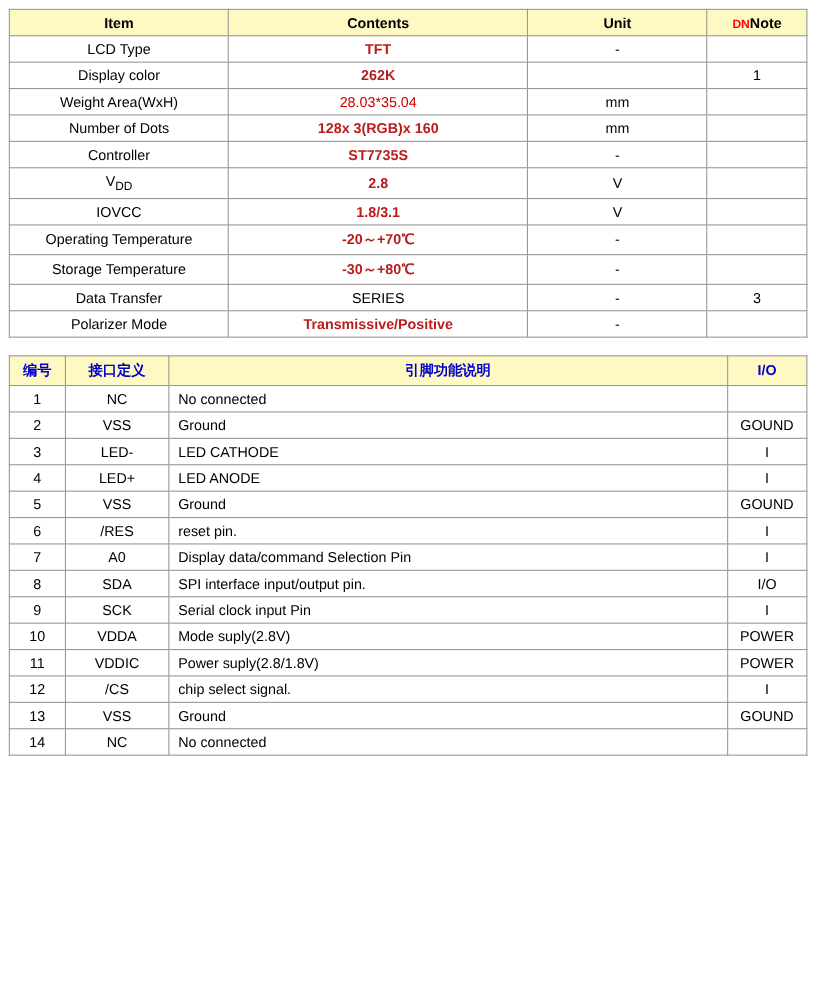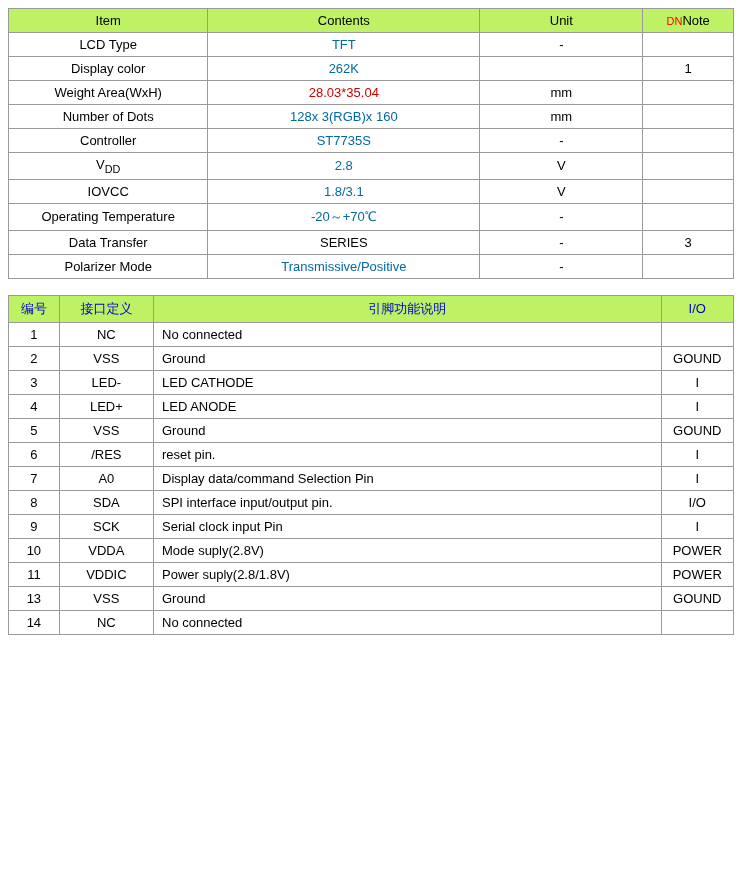--- a/index.html
+++ b/index.html
@@ -16,25 +16,25 @@
     table {
       width: 100%;
       border-collapse: collapse;
     }
     th, td {
       border: 1px solid #999;
       padding: 4px 8px;
       text-align: center;
       vertical-align: middle;
     }
-    .blue-text { color: #0369a1; }
+    .blue-text { color: #b91c1c; font-weight: bold; }
     .red-text { color: #cc0000; }
     .header-row th {
-      background: #bef264;
-      font-weight: normal;
+      background: #fef9c3;
+      font-weight: bold;
     }
     .item-col { width: 22%; }
     .contents-col { width: 30%; }
     .unit-col { width: 18%; }
     .note-col { width: 10%; }
 
     
     .col-num { width: 7%; }
     .col-name { width: 13%; }
     .col-io { width: 10%; text-align: center; }
@@ -110,20 +110,26 @@
           <td>V</td>
           <td></td>
         </tr>
         <tr>
           <td>Operating Temperature</td>
           <td class="blue-text">-20～+70℃</td>
           <td>-</td>
           <td></td>
         </tr>
         <tr>
+          <td>Storage   Temperature</td>
+          <td class="blue-text">-30～+80℃</td>
+          <td>-</td>
+          <td></td>
+        </tr>
+        <tr>
           <td>Data Transfer</td>
           <td>SERIES</td>
           <td>-</td>
           <td>3</td>
         </tr>
         <tr>
           <td>Polarizer Mode</td>
           <td class="blue-text">Transmissive/Positive</td>
           <td>-</td>
           <td></td>
@@ -203,20 +209,26 @@
           <td class="desc-cell">Mode suply(2.8V)</td>
           <td>POWER</td>
         </tr>
         <tr>
           <td>11</td>
           <td>VDDIC</td>
           <td class="desc-cell">Power suply(2.8/1.8V)</td>
           <td>POWER</td>
         </tr>
         <tr>
+          <td>12</td>
+          <td>/CS</td>
+          <td class="desc-cell">chip select signal.</td>
+          <td>I</td>
+        </tr>
+        <tr>
           <td>13</td>
           <td>VSS</td>
           <td class="desc-cell">Ground</td>
           <td>GOUND</td>
         </tr>
         <tr>
           <td>14</td>
           <td>NC</td>
           <td class="desc-cell">No connected</td>
           <td></td>

